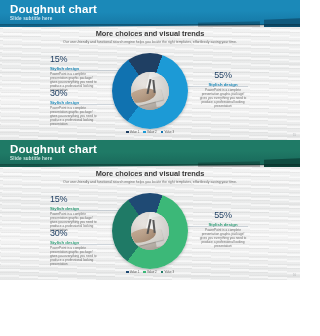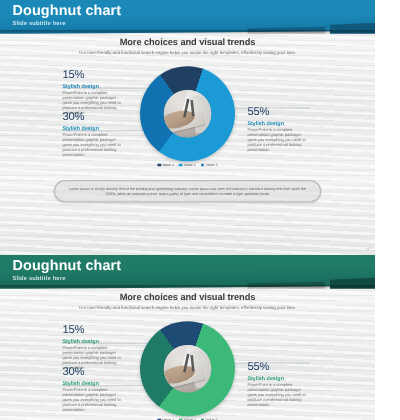--- a/index.html
+++ b/index.html
@@ -1,20 +1,20 @@
 <!DOCTYPE html>
 <html><head>
 <meta charset="utf-8">
 <style>
   html,body{margin:0;padding:0;background:#ffffff;}
   body{width:300px;height:336px;overflow:hidden;font-family:"Liberation Sans",sans-serif;}
 
   .slide{
     position:relative;
-    width:300px;height:204px;
+    width:300px;height:140px;
     overflow:hidden;
     background:#f2f3f3;
   }
   
   .grain{
     position:absolute;inset:0;
     background:
       repeating-linear-gradient(180deg,
         rgba(0,0,0,0.035) 0px, rgba(0,0,0,0.035) 1px,
         rgba(255,255,255,0) 1px, rgba(255,255,255,0) 4px),
@@ -82,21 +82,21 @@
     font-size:9px;font-weight:normal;color:#1f3f63;line-height:10px;
     letter-spacing:-0.2px;
   }
   .blk .sub{
     font-size:4.3px;font-weight:bold;margin-top:1.5px;line-height:5px;
   }
   .blk .body{
     font-size:3.2px;color:#6f6f6f;line-height:4.1px;margin-top:1.5px;
   }
   .blk-left .pct,.blk-left .sub,.blk-left .body{text-align:left;}
-  .blk-right{text-align:left;margin-top:14px;}
+  .blk-right{text-align:center;}
   .blk-right .pct{font-size:9px;}
   .rule{
     position:absolute;height:1px;background:rgba(120,140,160,0.32);
   }
 
   
   .donut-wrap{position:absolute;left:112px;top:53px;width:76px;height:76px;}
   .donut{
     position:absolute;inset:0;border-radius:50%;
     box-shadow:0 1px 3px rgba(0,0,0,0.22);

